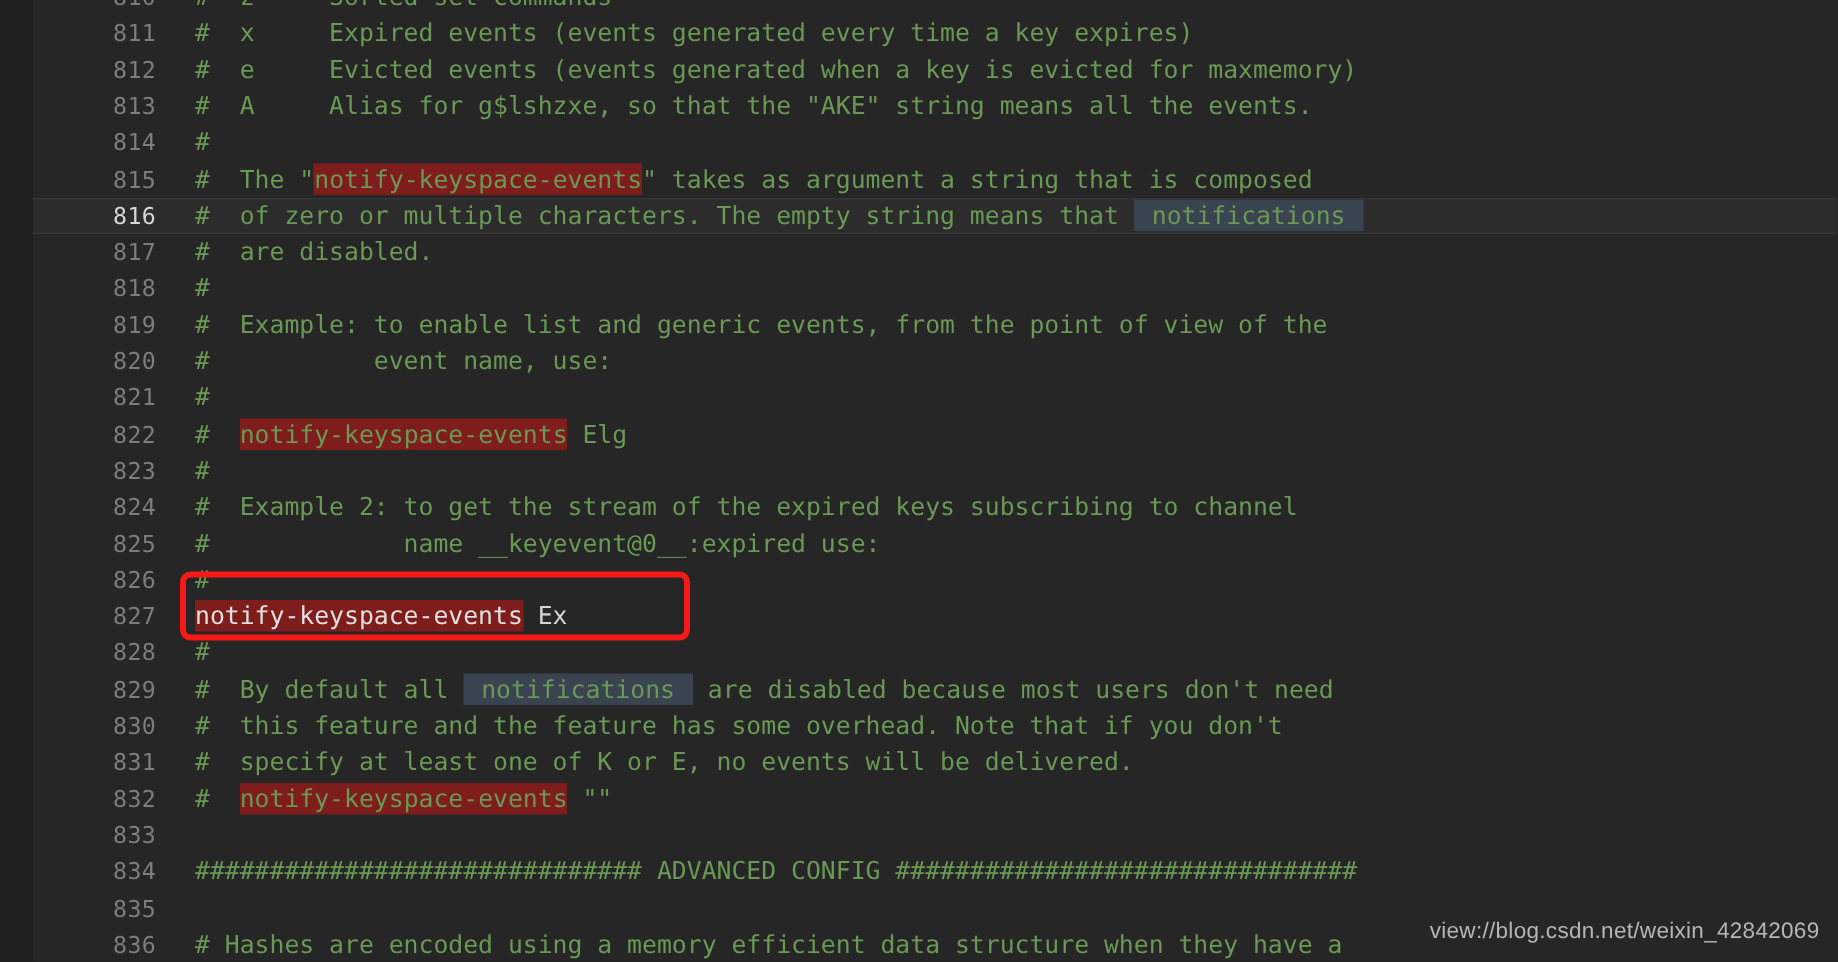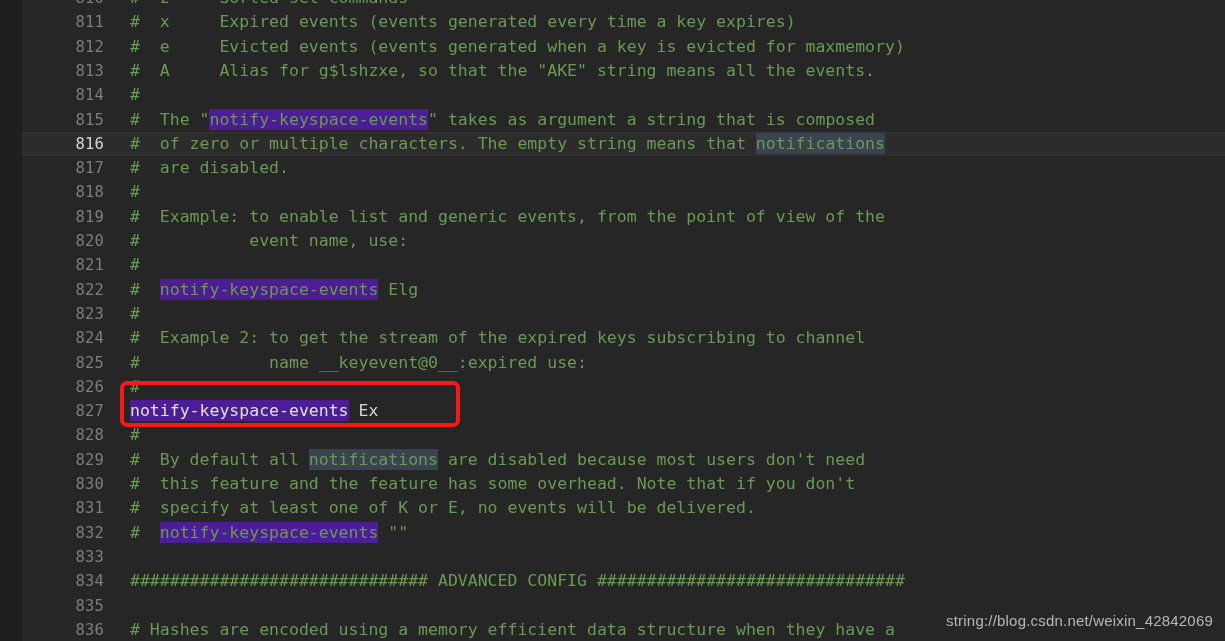--- a/index.html
+++ b/index.html
@@ -58,29 +58,29 @@
     flex:1 1 auto;
     color:#6A9955;
     padding-left:12px;
     overflow:hidden;
     text-overflow:clip;
   }
   .linetext.code{ color:#d4d4d4; }
 
   
   .hl-orange{
-    background:#4c1d95;
+    background:#7f1d1d;
     color:#6A9955;
     padding:1px 0;
   }
   .code .hl-orange{ color:#e0e0e0; }
   .hl-gray{
     background:#3a4450;
     color:#6A9955;
-    padding:1px 0;
+    padding:1px 12px;
   }
 
   
   .annotation-box{
     position:absolute;
     left:120px;top:381px;width:340px;height:46px;
     border:4px solid #f71818;
     border-radius:7px;
     box-sizing:border-box;
     pointer-events:none;
@@ -103,15 +103,15 @@
 <div id="app">
 
   <div class="activity-strip"></div>
 
   <div class="editor">
     <div class="code-area" id="code-area"><div class="row" style="position: absolute; left: 0px; right: 0px; top: -14px;"><div class="lineno">810</div><div class="linetext"><span>#  z     Sorted set commands</span></div></div><div class="row" style="position: absolute; left: 0px; right: 0px; top: 10.3px;"><div class="lineno">811</div><div class="linetext"><span>#  x     Expired events (events generated every time a key expires)</span></div></div><div class="row" style="position: absolute; left: 0px; right: 0px; top: 34.6px;"><div class="lineno">812</div><div class="linetext"><span>#  e     Evicted events (events generated when a key is evicted for maxmemory)</span></div></div><div class="row" style="position: absolute; left: 0px; right: 0px; top: 58.9px;"><div class="lineno">813</div><div class="linetext"><span>#  A     Alias for g$lshzxe, so that the "AKE" string means all the events.</span></div></div><div class="row" style="position: absolute; left: 0px; right: 0px; top: 83.2px;"><div class="lineno">814</div><div class="linetext"><span>#</span></div></div><div class="row" style="position: absolute; left: 0px; right: 0px; top: 107.5px;"><div class="lineno">815</div><div class="linetext"><span>#  The "</span><span class="hl-orange">notify-keyspace-events</span><span>" takes as argument a string that is composed</span></div></div><div class="row current" style="position: absolute; left: 0px; right: 0px; top: 131.8px;"><div class="lineno">816</div><div class="linetext"><span>#  of zero or multiple characters. The empty string means that </span><span class="hl-gray">notifications</span></div></div><div class="row" style="position: absolute; left: 0px; right: 0px; top: 156.1px;"><div class="lineno">817</div><div class="linetext"><span>#  are disabled.</span></div></div><div class="row" style="position: absolute; left: 0px; right: 0px; top: 180.4px;"><div class="lineno">818</div><div class="linetext"><span>#</span></div></div><div class="row" style="position: absolute; left: 0px; right: 0px; top: 204.7px;"><div class="lineno">819</div><div class="linetext"><span>#  Example: to enable list and generic events, from the point of view of the</span></div></div><div class="row" style="position: absolute; left: 0px; right: 0px; top: 229px;"><div class="lineno">820</div><div class="linetext"><span>#           event name, use:</span></div></div><div class="row" style="position: absolute; left: 0px; right: 0px; top: 253.3px;"><div class="lineno">821</div><div class="linetext"><span>#</span></div></div><div class="row" style="position: absolute; left: 0px; right: 0px; top: 277.6px;"><div class="lineno">822</div><div class="linetext"><span>#  </span><span class="hl-orange">notify-keyspace-events</span><span> Elg</span></div></div><div class="row" style="position: absolute; left: 0px; right: 0px; top: 301.9px;"><div class="lineno">823</div><div class="linetext"><span>#</span></div></div><div class="row" style="position: absolute; left: 0px; right: 0px; top: 326.2px;"><div class="lineno">824</div><div class="linetext"><span>#  Example 2: to get the stream of the expired keys subscribing to channel</span></div></div><div class="row" style="position: absolute; left: 0px; right: 0px; top: 350.5px;"><div class="lineno">825</div><div class="linetext"><span>#             name __keyevent@0__:expired use:</span></div></div><div class="row" style="position: absolute; left: 0px; right: 0px; top: 374.8px;"><div class="lineno">826</div><div class="linetext"><span>#</span></div></div><div class="row" style="position: absolute; left: 0px; right: 0px; top: 399.1px;"><div class="lineno">827</div><div class="linetext code"><span class="hl-orange">notify-keyspace-events</span><span> Ex</span></div></div><div class="row" style="position: absolute; left: 0px; right: 0px; top: 423.4px;"><div class="lineno">828</div><div class="linetext"><span>#</span></div></div><div class="row" style="position: absolute; left: 0px; right: 0px; top: 447.7px;"><div class="lineno">829</div><div class="linetext"><span>#  By default all </span><span class="hl-gray">notifications</span><span> are disabled because most users don't need</span></div></div><div class="row" style="position: absolute; left: 0px; right: 0px; top: 472px;"><div class="lineno">830</div><div class="linetext"><span>#  this feature and the feature has some overhead. Note that if you don't</span></div></div><div class="row" style="position: absolute; left: 0px; right: 0px; top: 496.3px;"><div class="lineno">831</div><div class="linetext"><span>#  specify at least one of K or E, no events will be delivered.</span></div></div><div class="row" style="position: absolute; left: 0px; right: 0px; top: 520.6px;"><div class="lineno">832</div><div class="linetext"><span>#  </span><span class="hl-orange">notify-keyspace-events</span><span> ""</span></div></div><div class="row" style="position: absolute; left: 0px; right: 0px; top: 544.9px;"><div class="lineno">833</div><div class="linetext"><span></span></div></div><div class="row" style="position: absolute; left: 0px; right: 0px; top: 569.2px;"><div class="lineno">834</div><div class="linetext"><span>############################## ADVANCED CONFIG ###############################</span></div></div><div class="row" style="position: absolute; left: 0px; right: 0px; top: 593.5px;"><div class="lineno">835</div><div class="linetext"><span></span></div></div><div class="row" style="position: absolute; left: 0px; right: 0px; top: 617.8px;"><div class="lineno">836</div><div class="linetext"><span># Hashes are encoded using a memory efficient data structure when they have a</span></div></div></div>
   </div>
 
   <div class="annotation-box"></div>
 
-  <div class="watermark">string://blog.csdn.net/weixin_42842069</div>
+  <div class="watermark">view://blog.csdn.net/weixin_42842069</div>
 
 </div>
 
 </body></html>

